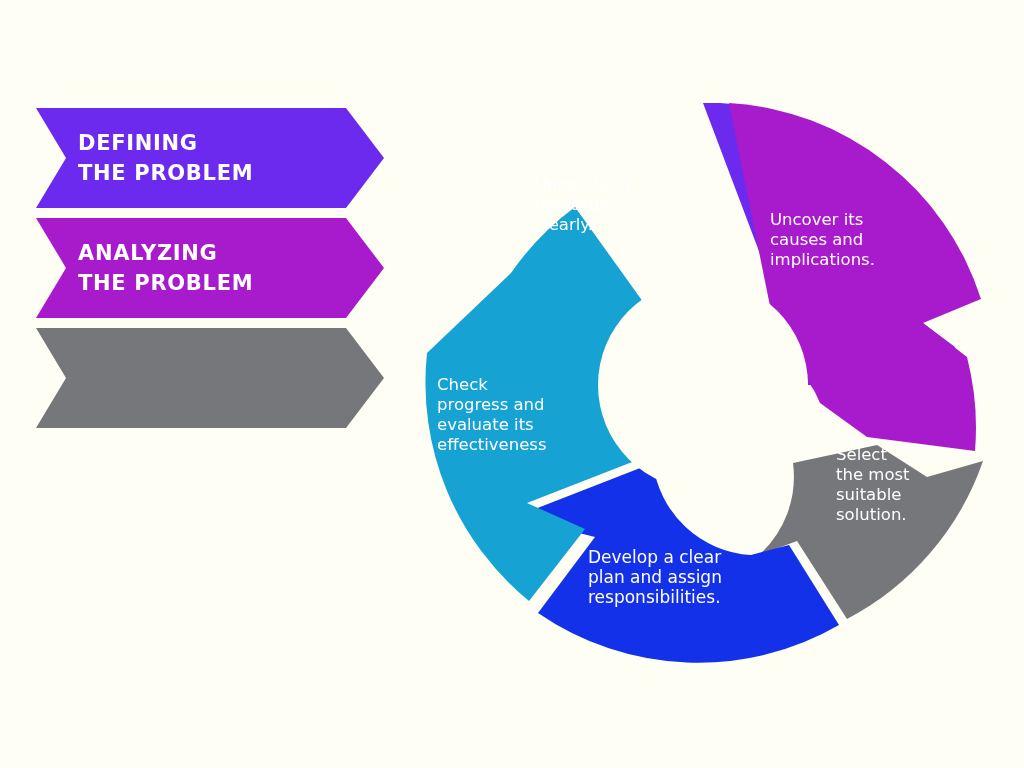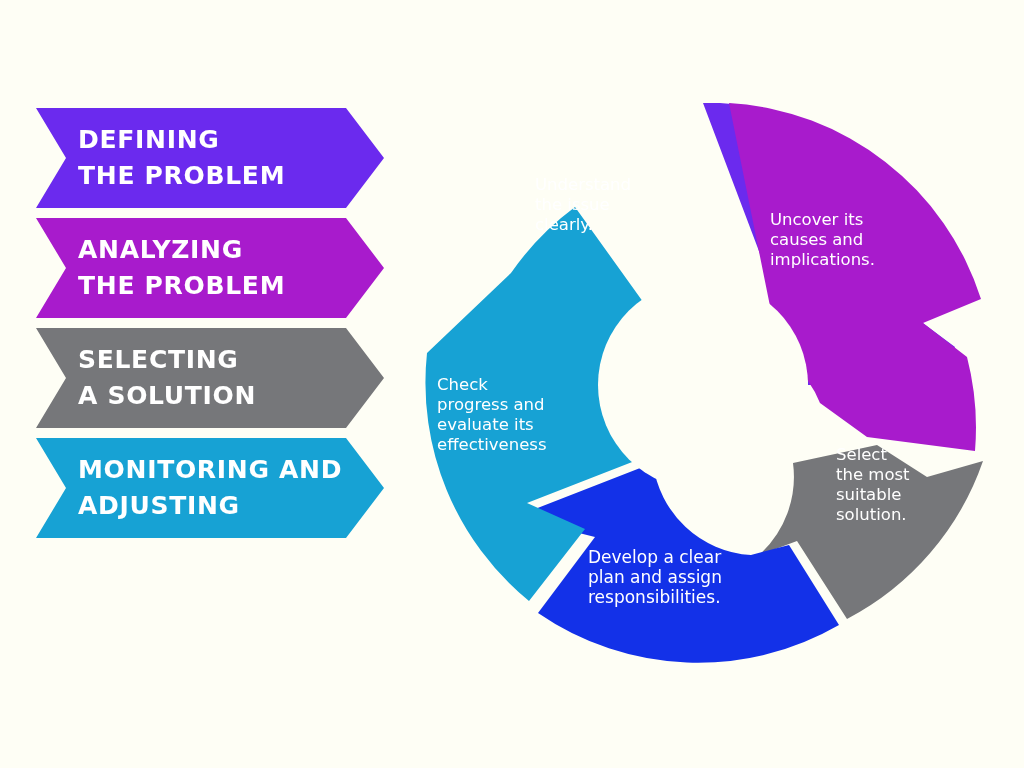--- a/index.html
+++ b/index.html
@@ -35,21 +35,21 @@
     width:100%; height:100%;
     display:block;
   }
   .step .label {
     position:relative;
     z-index:2;
     padding-left:42px;
     padding-right:28px;
     color:#FFFFFF;
     font-weight:bold;
-    font-size:25px;
+    font-size:21px;
     letter-spacing:0.7px;
     line-height:1.45;
     white-space:pre-line;
   }
 
   
   #cycle {
     position:absolute;
     left:415px; top:85px;
     width:590px; height:600px;
@@ -83,32 +83,23 @@
         <polygon points="0,0 310,0 348,50 310,100 0,100 30,50" fill="#A81BCC"></polygon>
       </svg>
       <div class="label">ANALYZING
 THE PROBLEM</div>
     </div>
 
     <div class="step">
       <svg class="shape" viewBox="0 0 348 100" preserveAspectRatio="none">
         <polygon points="0,0 310,0 348,50 310,100 0,100 30,50" fill="#76777A"></polygon>
       </svg>
-      <div class="label">SELECTING
-A SOLUTION</div>
     </div>
 
 
-    <div class="step">
-      <svg class="shape" viewBox="0 0 348 100" preserveAspectRatio="none">
-        <polygon points="0,0 310,0 348,50 310,100 0,100 30,50" fill="#17A2D4"></polygon>
-      </svg>
-      <div class="label">MONITORING AND
-ADJUSTING</div>
-    </div>
 
   </div>
 
   <div id="cycle">
 
     <svg viewBox="0 0 590 600">
 
       <g>
         <path d="M 288,18
                  L 305,18

